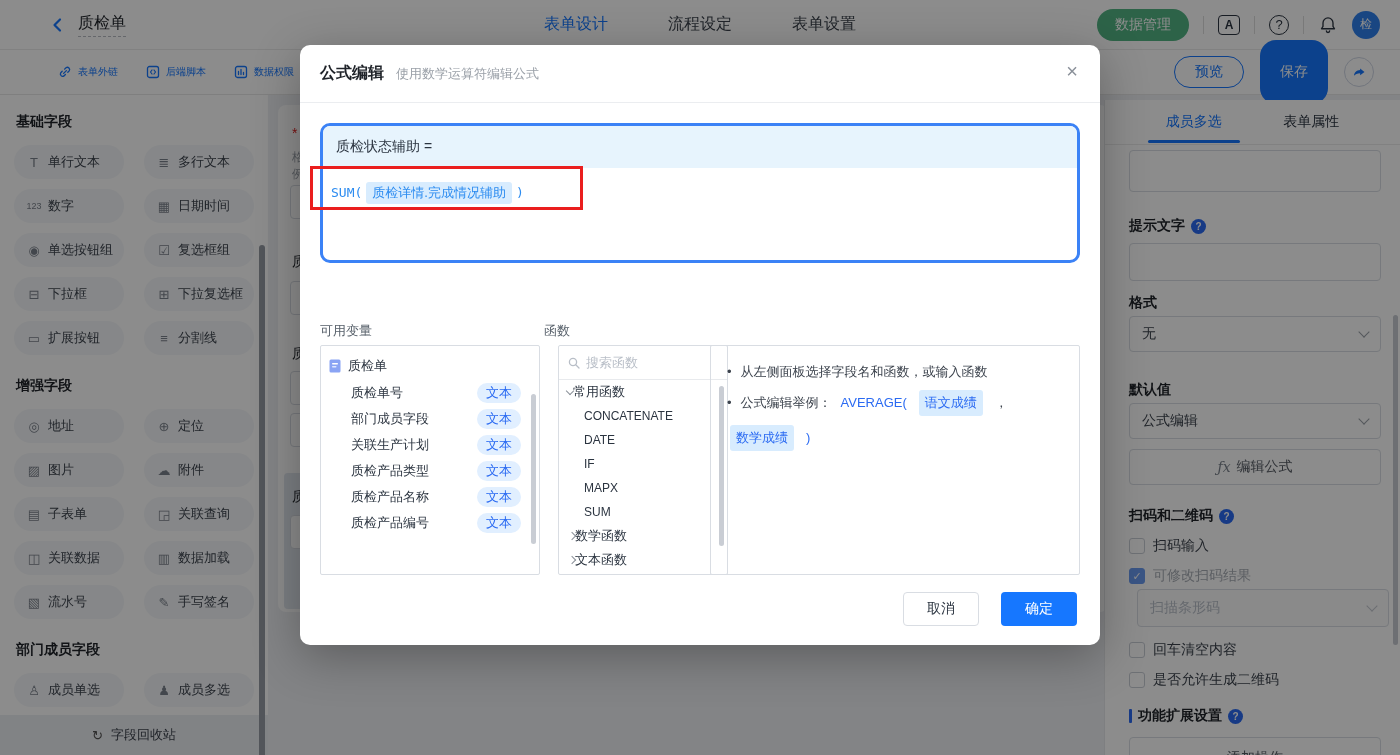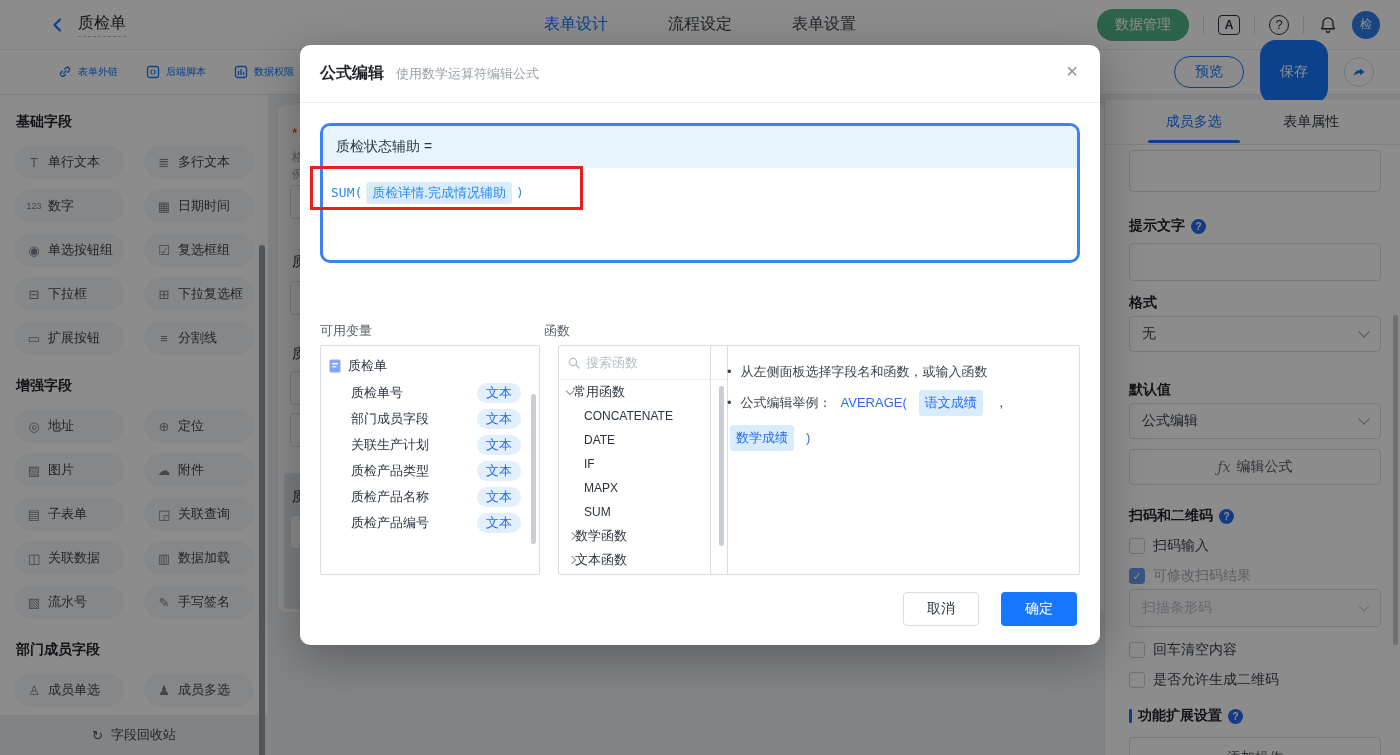--- a/index.html
+++ b/index.html
@@ -348,21 +348,21 @@
         <span class="qicon">?</span>
     </div>
     <div class="cbrow" style="top:437px;">
       <span class="cbox"></span>
         <span>扫码输入</span>
     </div>
     <div class="cbrow muted" style="top:467px;">
       <span class="cbox checked">✓</span>
         <span>可修改扫码结果</span>
     </div>
-    <div class="pp-select disabled" style="top:489px; height:38px;">
+    <div class="pp-select disabled" style="top:489px; height:38px;margin-left:8px;">
       <span>扫描条形码</span>
         <span class="chev" style="border-color:#c4c8cf;"></span>
     </div>
     <div class="cbrow" style="top:541px;">
       <span class="cbox"></span>
         <span>回车清空内容</span>
     </div>
     <div class="cbrow" style="top:571px;">
       <span class="cbox"></span>
         <span>是否允许生成二维码</span>

